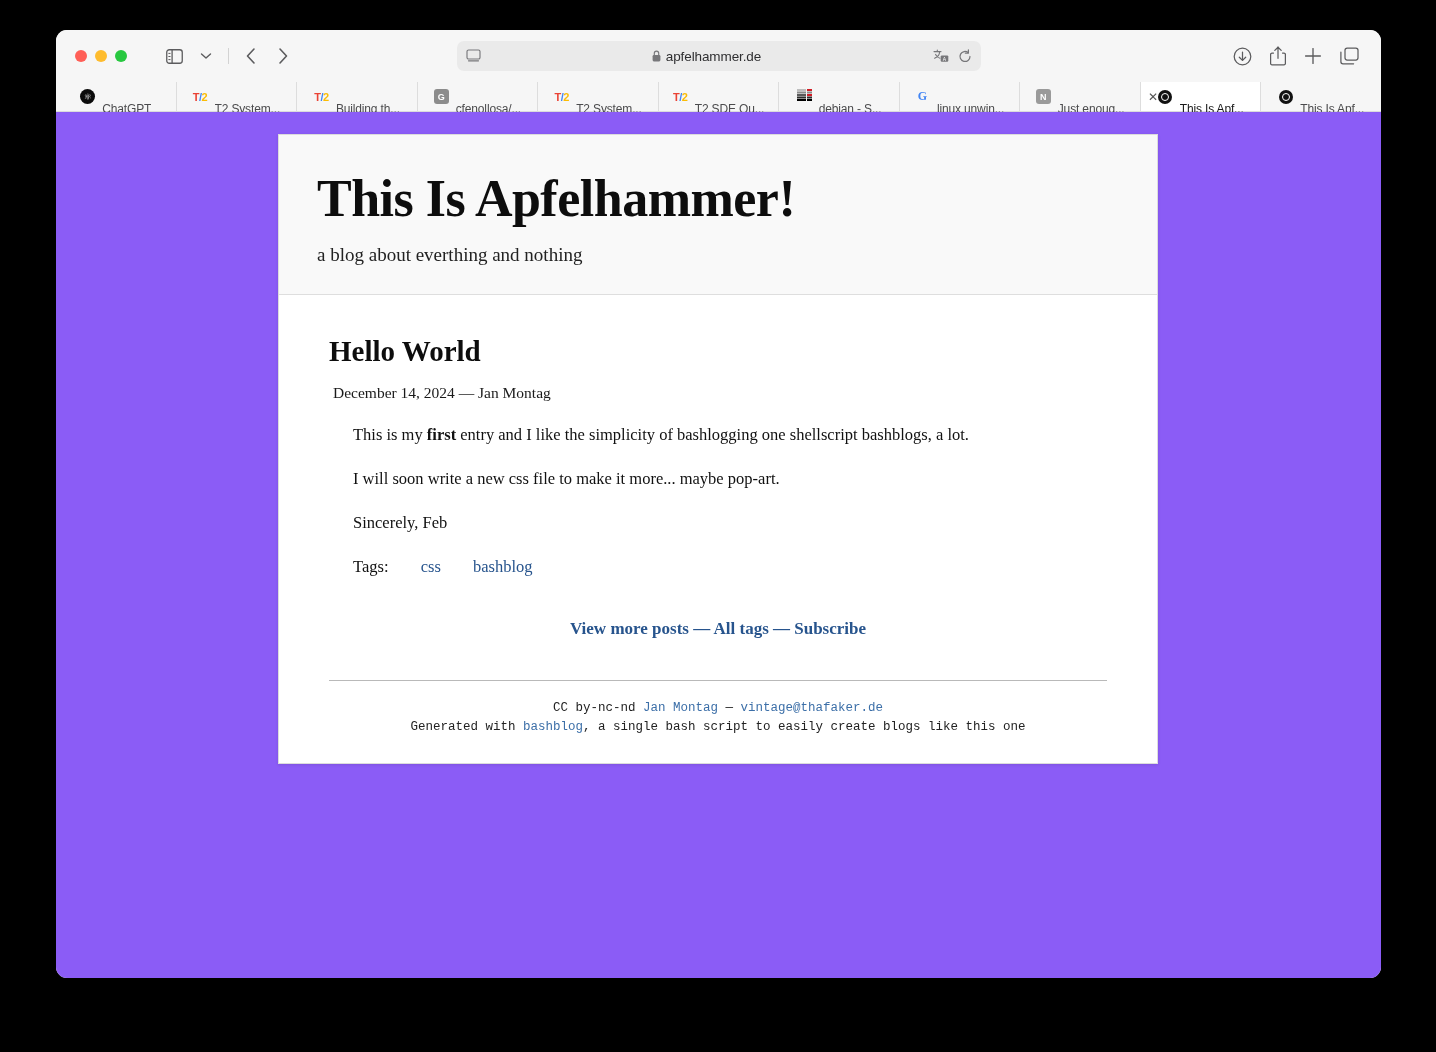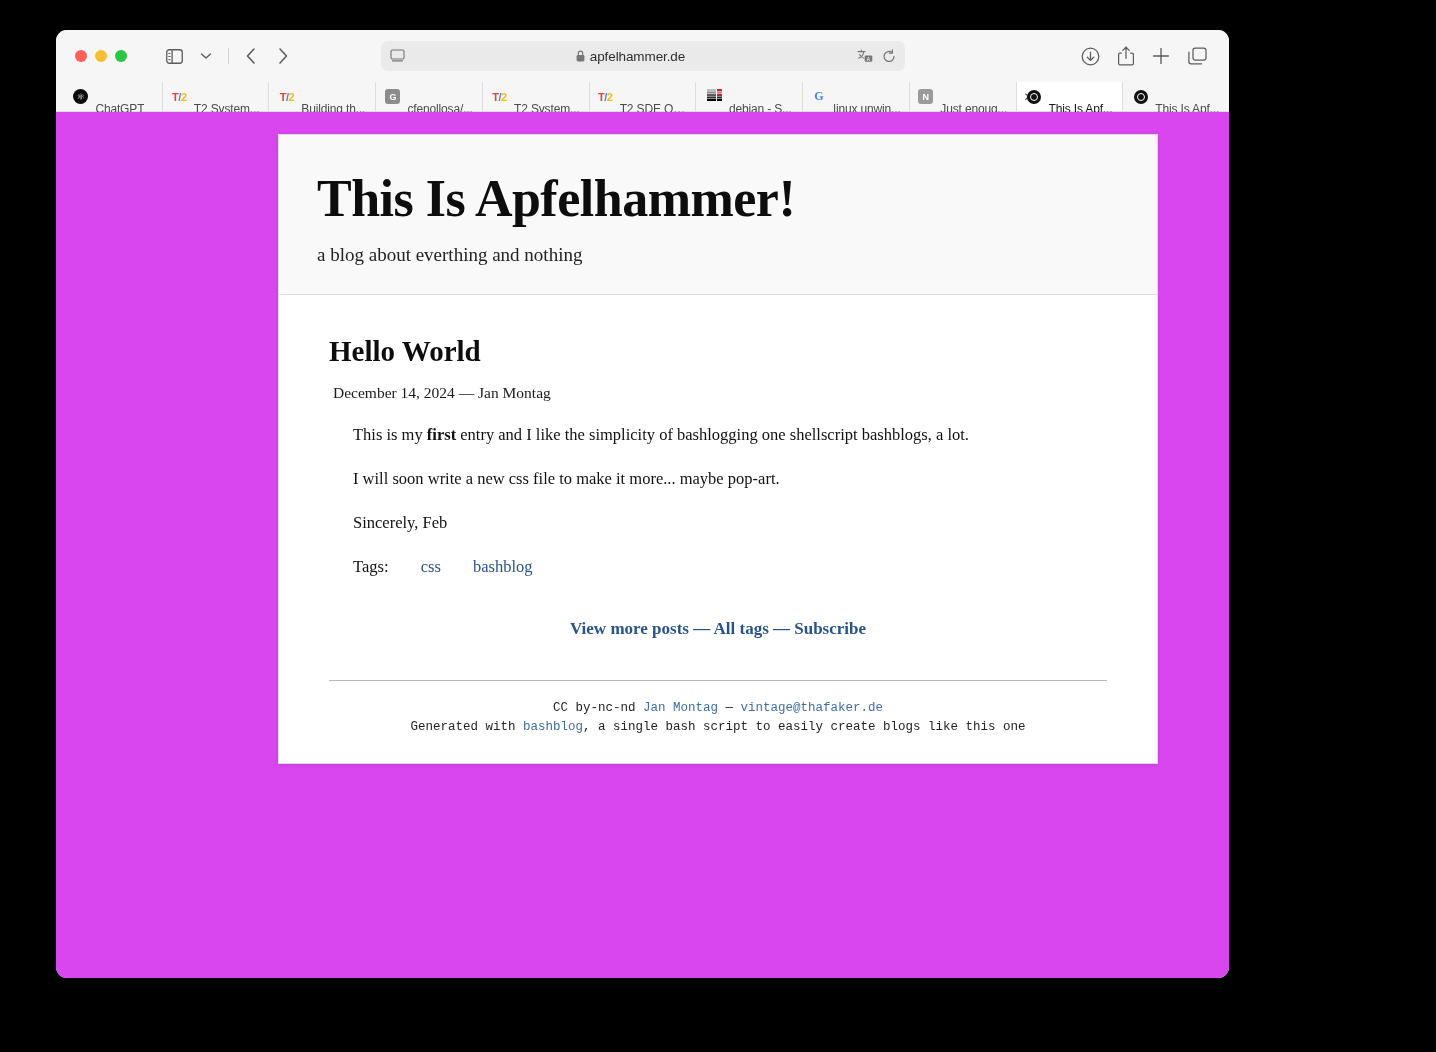--- a/index.html
+++ b/index.html
@@ -10,21 +10,21 @@
     background: #000000;
     font-family: "Liberation Sans", sans-serif;
     overflow: hidden;
   }
 
   
   #browser-window {
     position: absolute;
     left: 56px;
     top: 30px;
-    width: 1173px;
+    width: 1325px;
     height: 948px;
     background: #f2f2f2;
     border-radius: 11px;
     overflow: hidden;
     display: flex;
     flex-direction: column;
   }
 
   
   #toolbar {
@@ -177,21 +177,21 @@
     content: ""; position: absolute;
     left: 3px; top: 3px; width: 8px; height: 8px;
     border-radius: 50%;
     border: 1.6px solid #fff;
     box-sizing: border-box;
   }
 
   
   #viewport {
     flex: 1 1 auto;
-    background: #d946ef;
+    background: #8b5cf6;
     overflow: hidden;
     position: relative;
   }
 
   
   #page-card {
     position: absolute;
     left: 222px;
     top: 22px;
     width: 880px;

